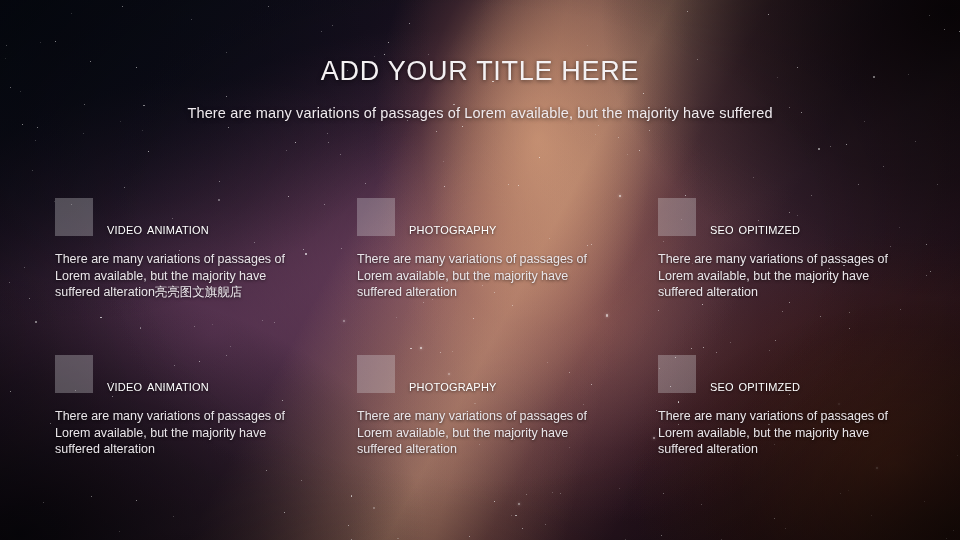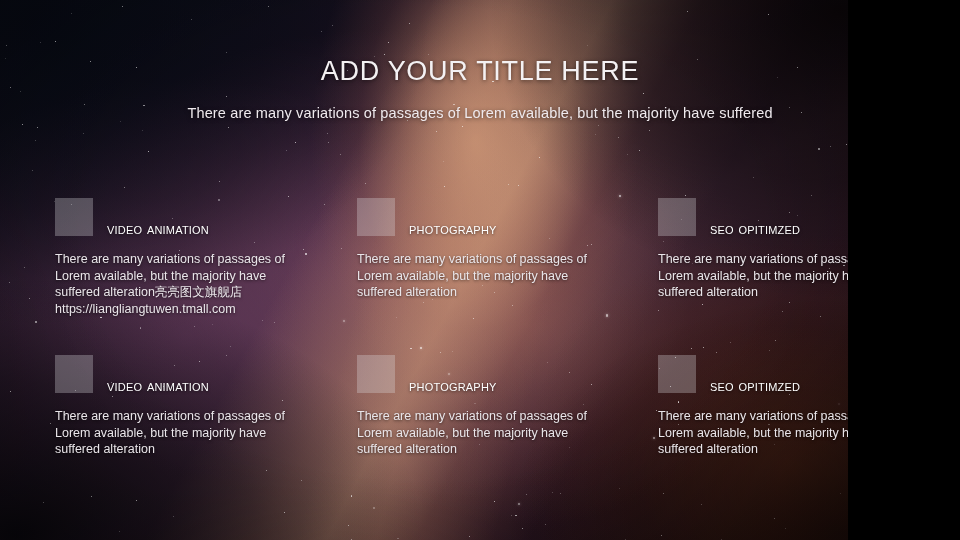--- a/index.html
+++ b/index.html
@@ -2,21 +2,21 @@
 <html><head>
 <meta charset="utf-8">
 <style>
   html, body {
     margin: 0;
     padding: 0;
     background: #000;
   }
   #slide {
     position: relative;
-    width: 848px;
+    width: 960px;
     height: 540px;
     overflow: hidden;
     font-family: "Liberation Sans", sans-serif;
     background: #0f172a;
   }
 
   
   .bg-layer {
     position: absolute;
     inset: 0;
@@ -407,21 +407,21 @@
 
     <div id="page-title">ADD YOUR TITLE HERE</div>
 
     <div id="page-subtitle">There are many variations of passages of Lorem available, but the majority have suffered</div>
 
     <div class="feature" style="left:55px; top:198px;">
       <div class="feature-head">
         <div class="feature-icon"></div>
         <div class="feature-title">VIDEO ANIMATION</div>
       </div>
-      <div class="feature-body"><span>There are many variations of passages of Lorem available, but the majority have suffered alteration</span><span class="wm">亮亮图文旗舰店</span><span class="feature-url">https://liangliangtuwen.tmall.com</span></div>
+      <div class="feature-body"><span>There are many variations of passages of Lorem available, but the majority have suffered alteration</span><span class="wm">亮亮图文旗舰店</span></div>
     </div>
 
     <div class="feature" style="left:357px; top:198px;">
       <div class="feature-head">
         <div class="feature-icon"></div>
         <div class="feature-title">PHOTOGRAPHY</div>
       </div>
       <div class="feature-body">There are many variations of passages of Lorem available, but the majority have suffered alteration</div>
     </div>
 

